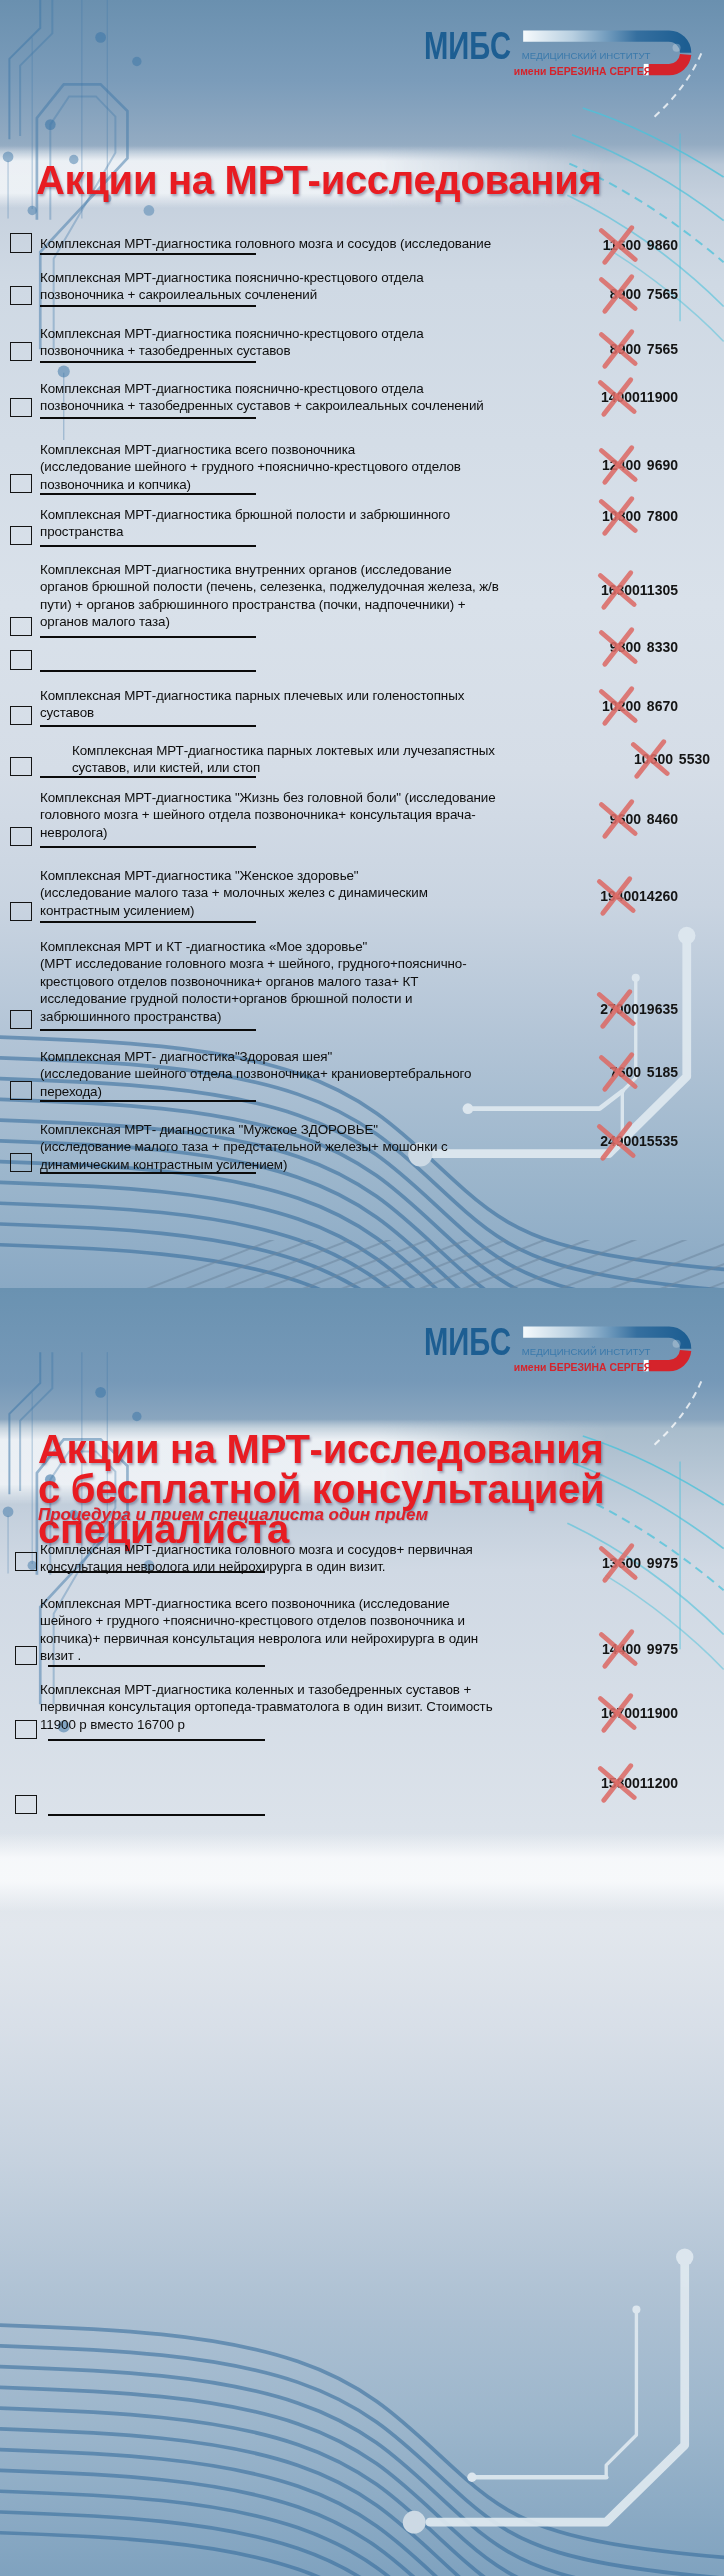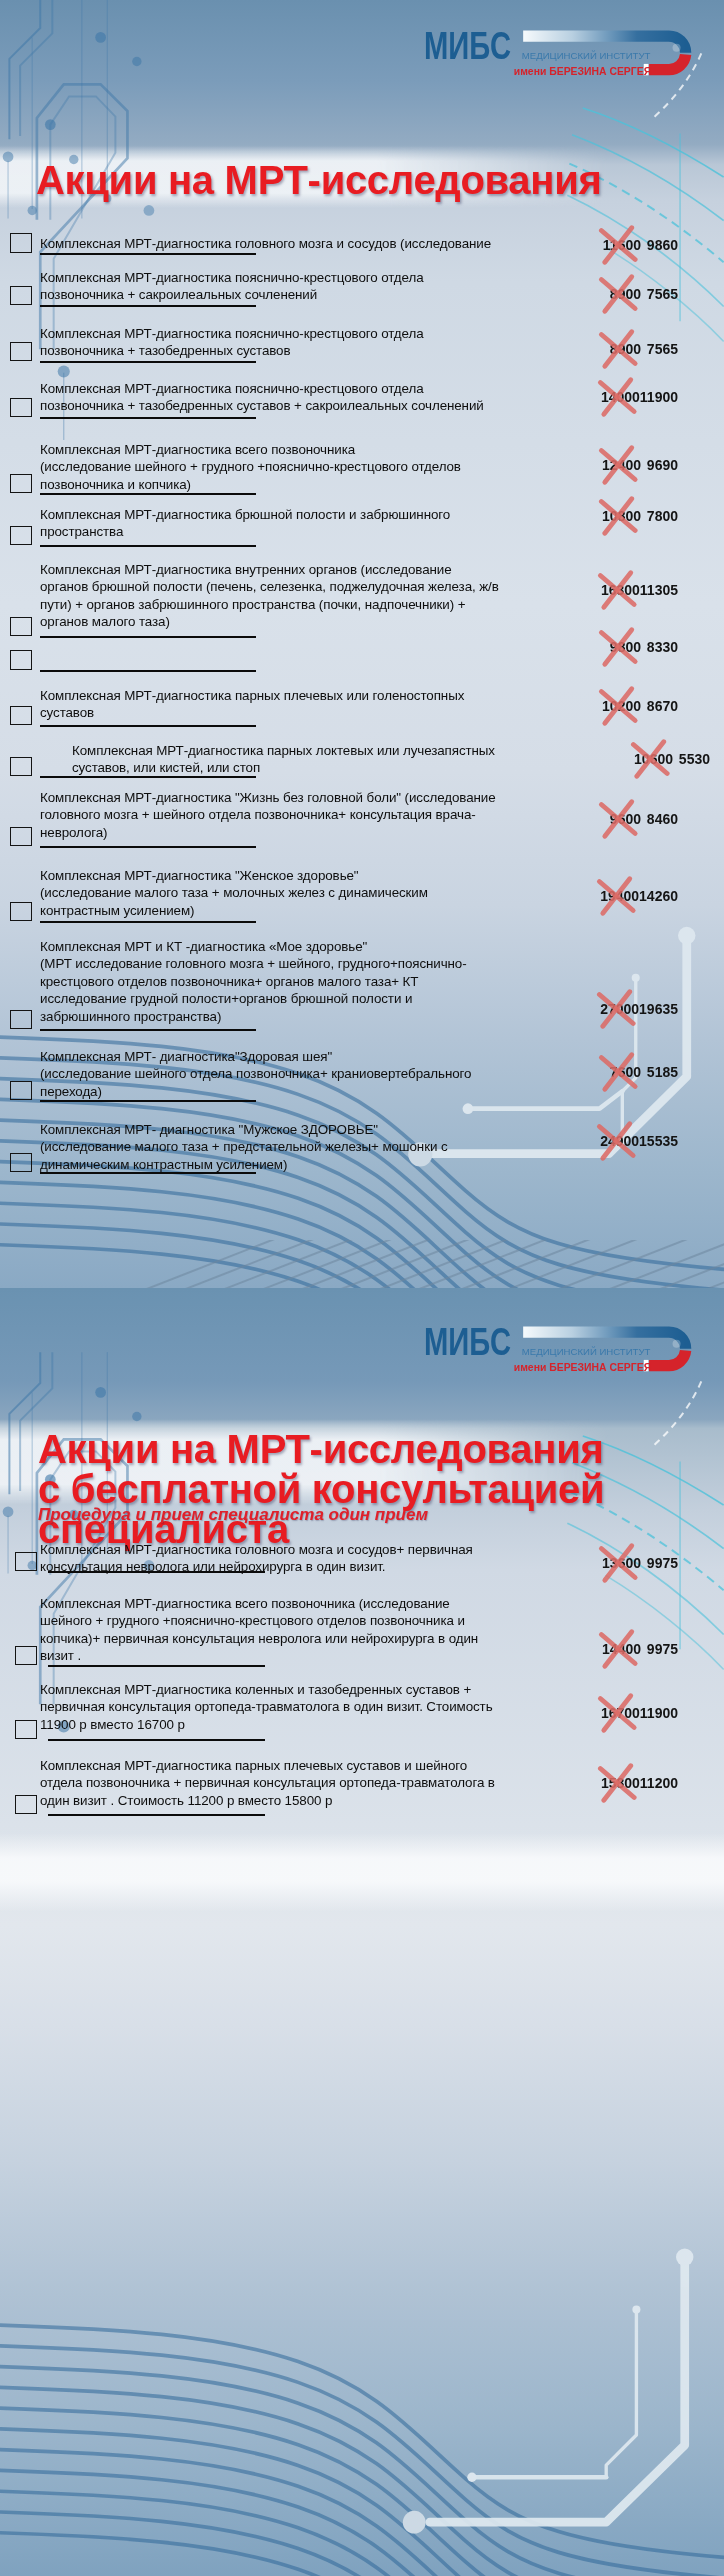--- a/index.html
+++ b/index.html
@@ -493,23 +493,20 @@
           <div class="prices" style="top:32px">
             <span class="old"><span>16700</span><svg class="xmark" viewBox="0 0 66 58">
                 <path d="M8 8 L57 50" stroke="#dc6b66" stroke-width="7" stroke-linecap="round" fill="none" opacity=".88"></path>
                 <path d="M52 4 L13 54" stroke="#dc6b66" stroke-width="7" stroke-linecap="round" fill="none" opacity=".88"></path>
               </svg></span>
             <span class="new">11900</span>
           </div>
         </div>
         <div class="item s2" style="top: 469px; height: 59px;">
           <span class="cbx"></span>
-          <div class="txt">Комплексная МРТ-диагностика парных плечевых суставов и шейного
-отдела позвоночника + первичная консультация ортопеда-травматолога в
-один визит . Стоимость 11200 р вместо 15800 р</div>
           <span class="rule"></span>
           <div class="prices" style="top:26px">
             <span class="old"><span>15800</span><svg class="xmark" viewBox="0 0 66 58">
                 <path d="M8 8 L57 50" stroke="#dc6b66" stroke-width="7" stroke-linecap="round" fill="none" opacity=".88"></path>
                 <path d="M52 4 L13 54" stroke="#dc6b66" stroke-width="7" stroke-linecap="round" fill="none" opacity=".88"></path>
               </svg></span>
             <span class="new">11200</span>
           </div>
         </div>
       </div>

